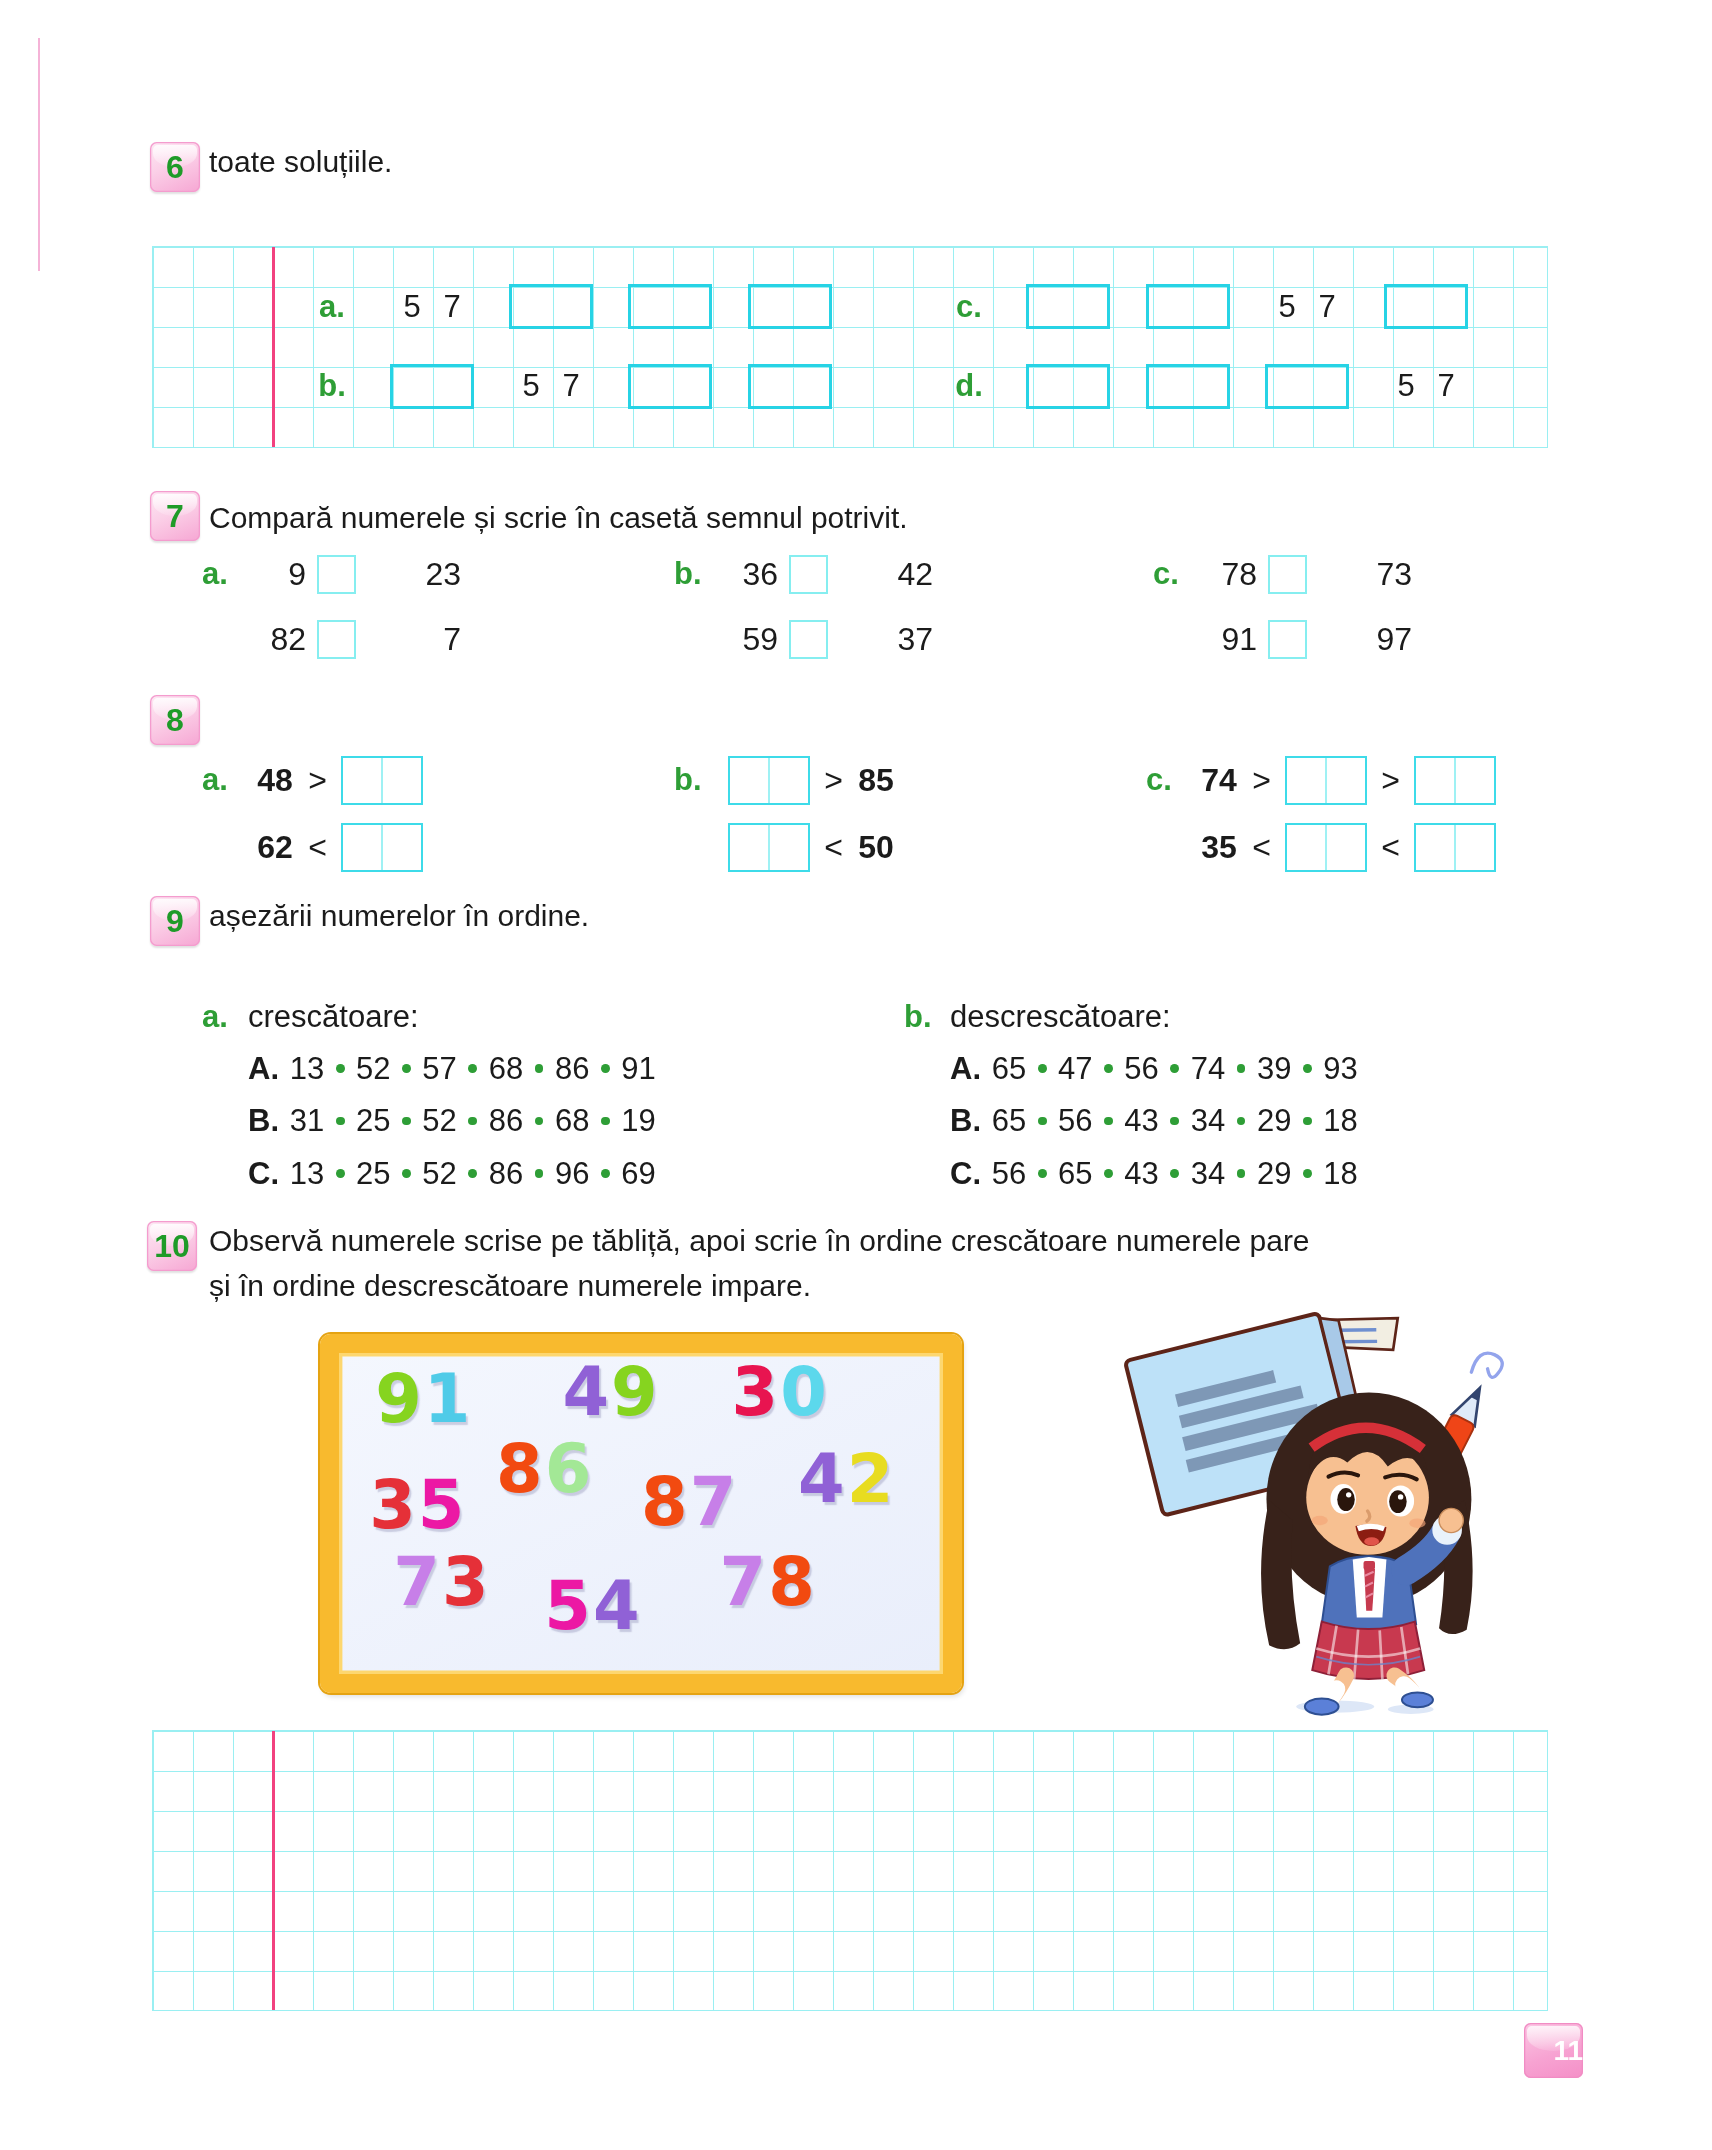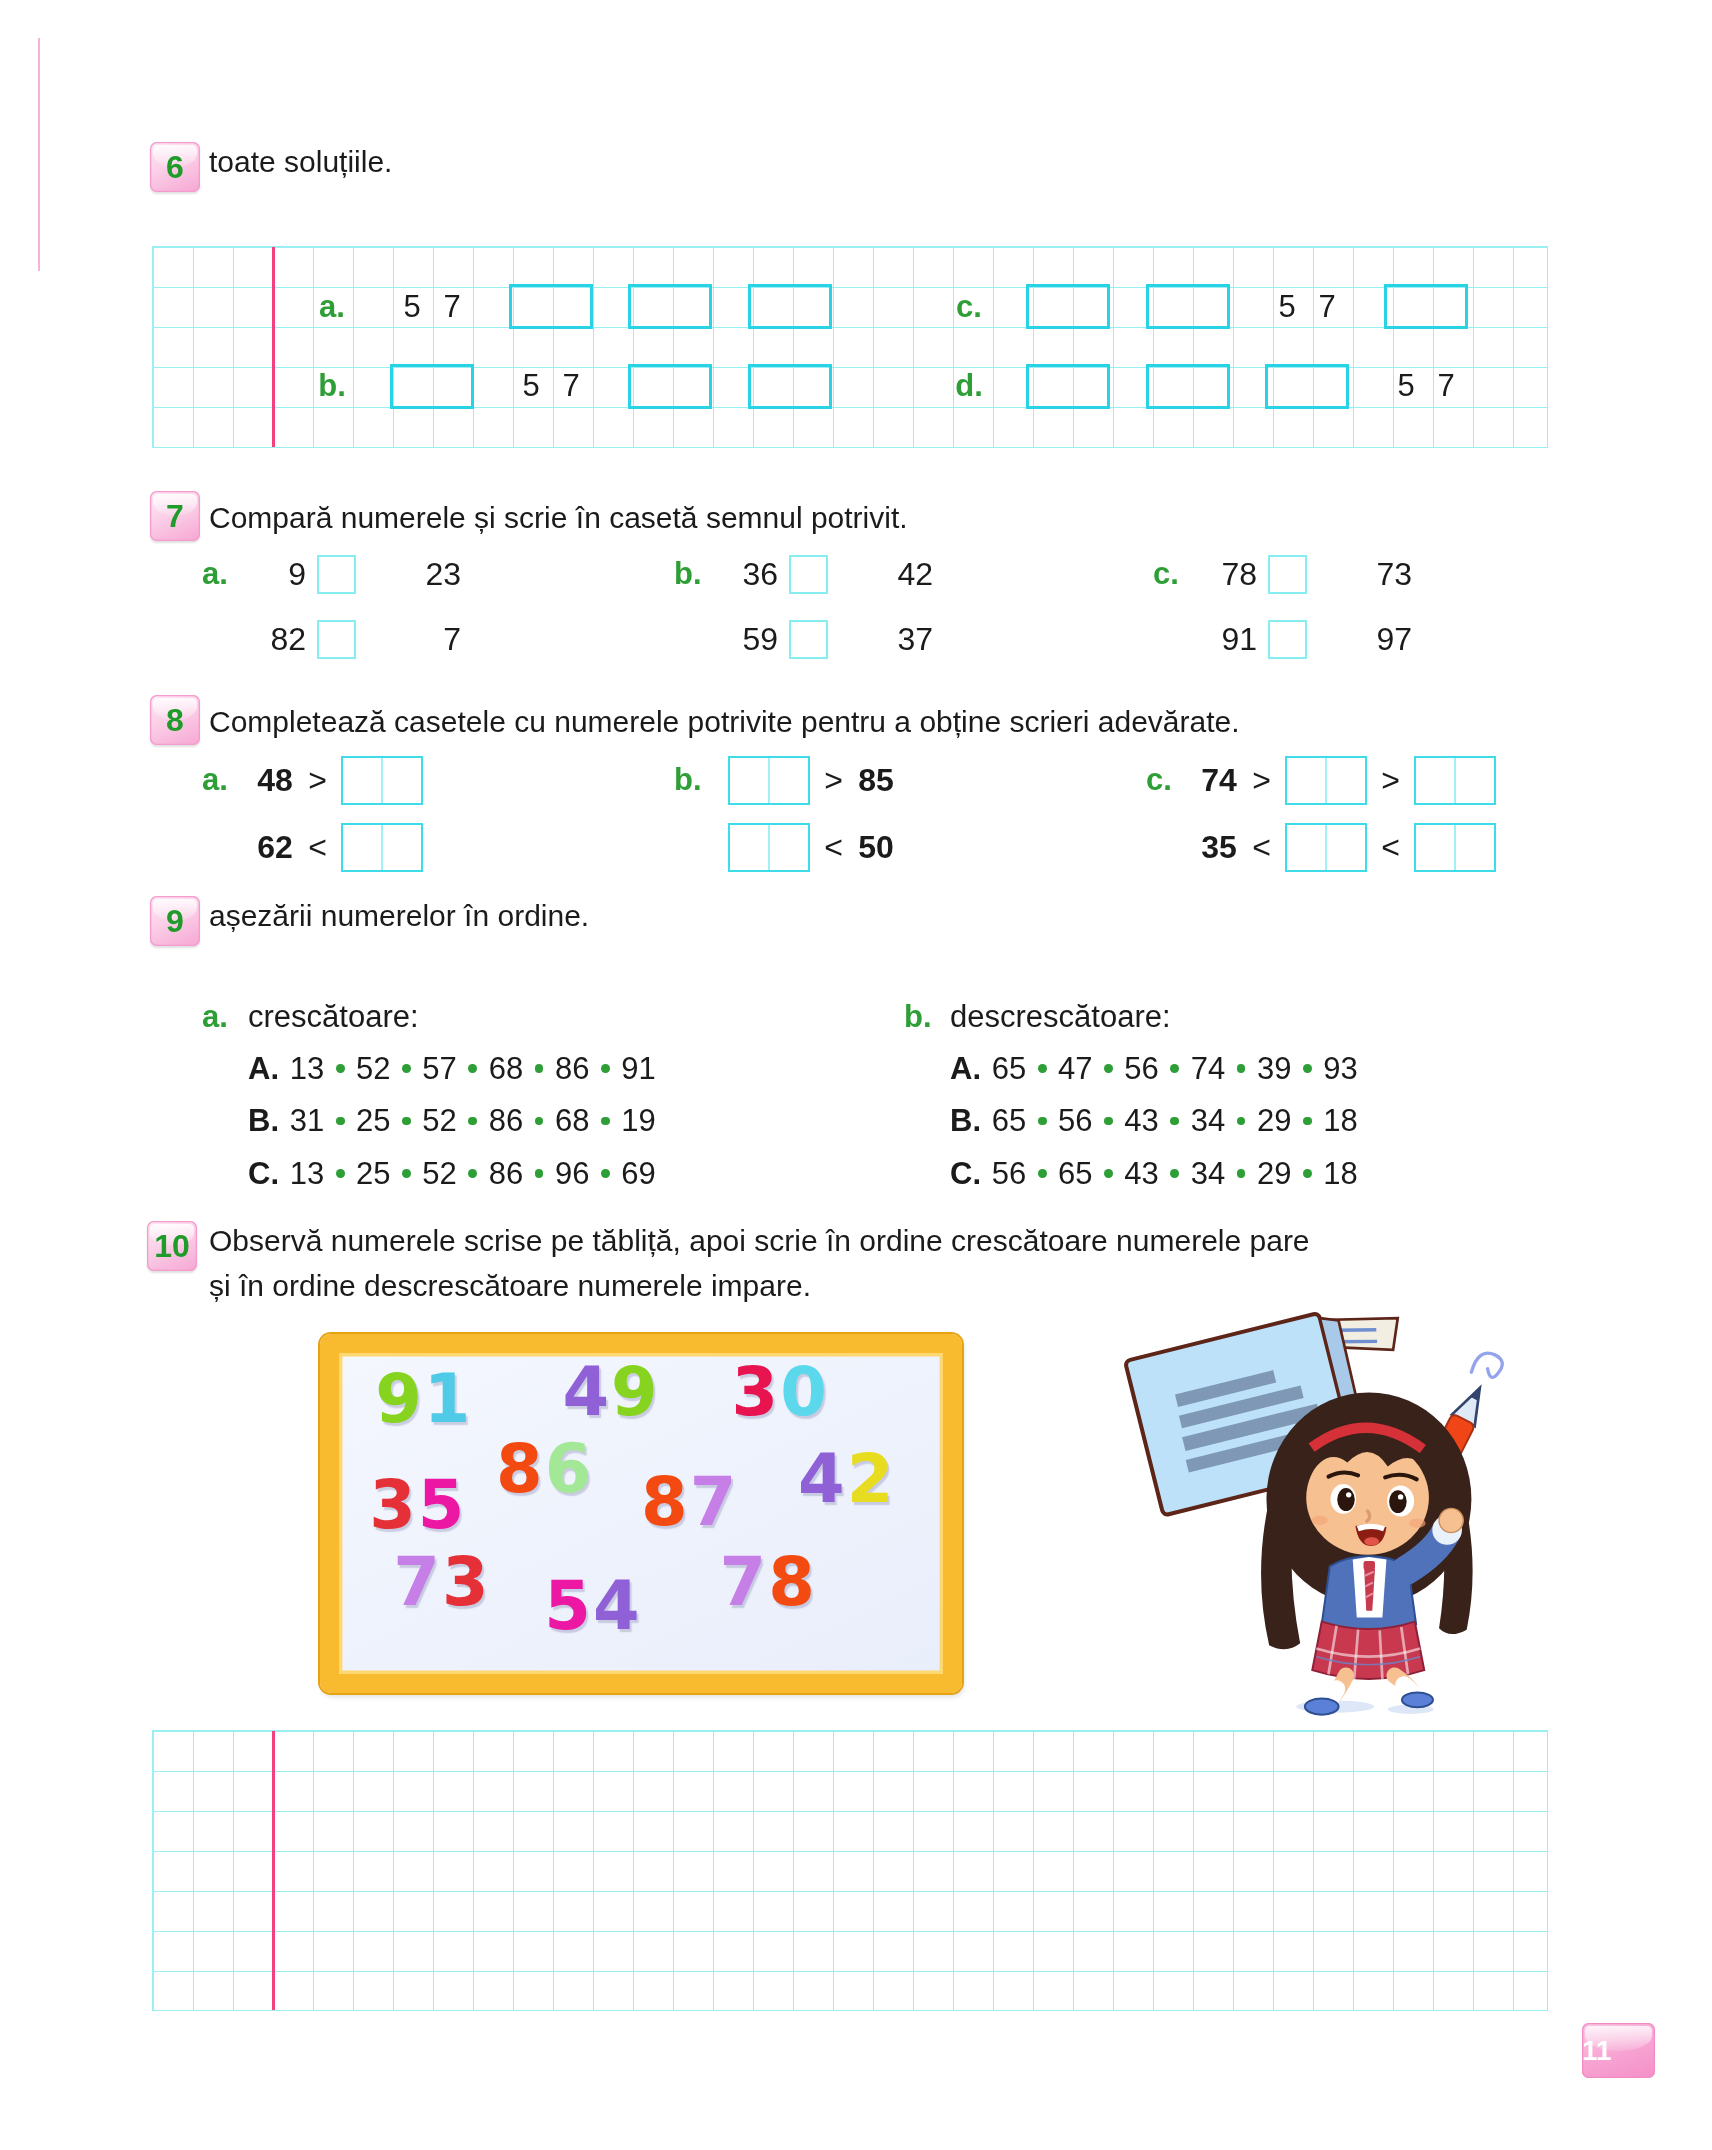--- a/index.html
+++ b/index.html
@@ -83,24 +83,24 @@
          background:linear-gradient(155deg,#f4f7fe 0%,#e9eefb 100%);
          box-shadow:inset 0 0 0 3.4px #fdd76f,0 0 0 2px #e5a312,2px 3.4px 5.4px rgba(0,0,0,.12);}
   .board-surface{position:absolute;inset:0;}
   .board-num{position:absolute;font-family:"DejaVu Sans",sans-serif;font-weight:800;font-size:67px;
              letter-spacing:2px;line-height:1;text-shadow:2px 3.4px 1.3px rgba(100,100,150,.28);}
 
   
   #girl{position:absolute;left:1099px;top:1298px;width:405px;height:418px;}
 
   
-  .page-badge{position:absolute;left:1582px;top:2023px;width:73px;height:55px;border-radius:6.7px;
+  .page-badge{position:absolute;left:1524px;top:2023px;width:59px;height:55px;border-radius:6.7px;
          background:linear-gradient(160deg,#fbc8e4 0%,#f7a3d2 55%,#f48fc7 100%);
          box-shadow:inset 0 0 0 1.3px #f18cc4;
-         display:flex;align-items:center;justify-content:flex-start;}
+         display:flex;align-items:center;justify-content:flex-end;}
   .page-badge::before{content:"";position:absolute;left:3.4px;top:2.7px;right:3.4px;height:46%;
          background:linear-gradient(180deg,rgba(255,255,255,.8),rgba(255,255,255,.12));
          border-radius:4.7px 4.7px 50% 50%/4.7px 4.7px 60% 60%;}
   .page-badge span{position:relative;z-index:1;font-weight:bold;font-size:28px;color:#fff;}
 </style>
 </head>
 <body>
 
 <div id="page">
 
@@ -184,23 +184,20 @@
       <div class="plabel"></div>
       <div class="n1">91</div>
       <div class="boxwrap">
         <div class="cmpbox"></div>
       </div>
       <div class="n2">97</div>
     </div>
 
   <div class="badge" id="badge8">
     <span>8</span>
-  </div>
-  <div class="title" id="title8">
-    <div class="title-line">Completează casetele cu numerele potrivite pentru a obține scrieri adevărate.</div>
   </div>
   <div class="ex8-col" id="ex8a">
       <div class="ex8-row">
         <div class="plabel">a.</div>
         <div class="ex8-num">48</div>
         <div class="ex8-sym">&gt;</div>
         <div class="twobox"></div>
       </div>
       <div class="ex8-row">
         <div class="plabel"></div>

